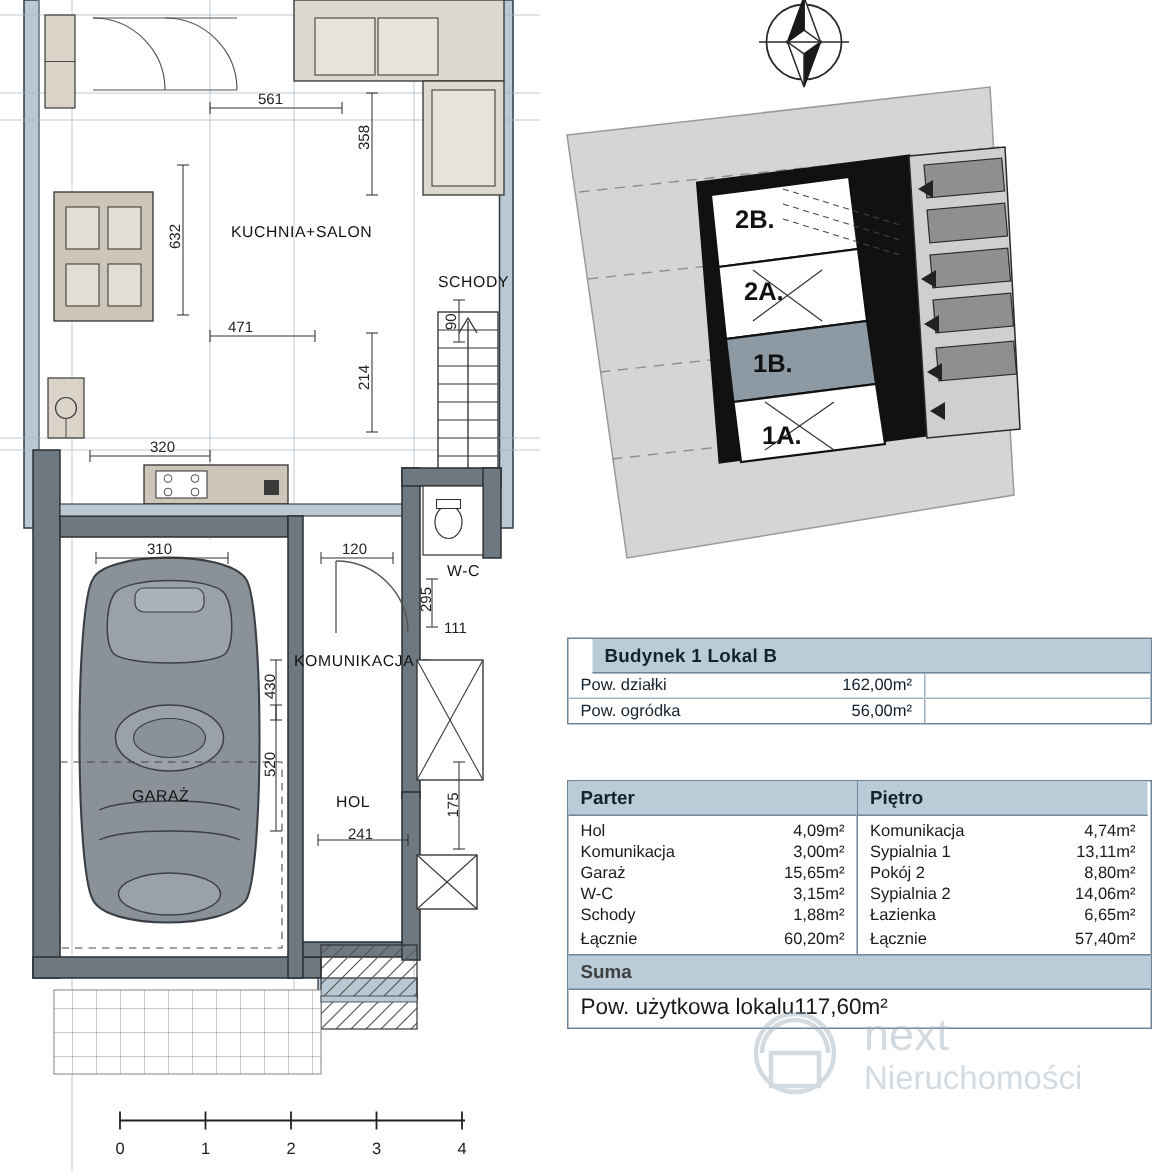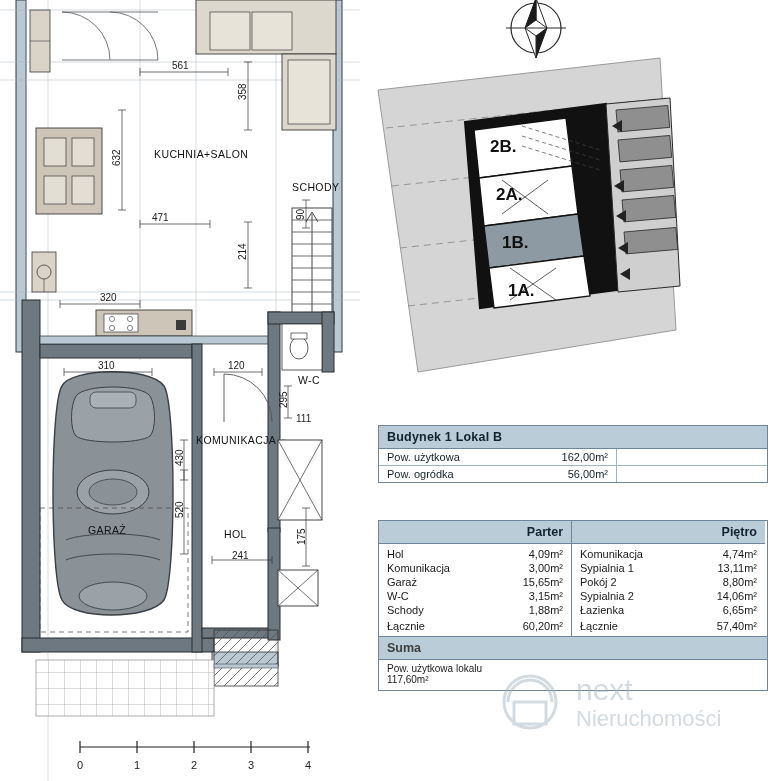--- a/index.html
+++ b/index.html
@@ -66,20 +66,21 @@
   #table-rooms-block { top: 520px; }
 
   .tbl-title {
     background: #b9ccd8;
     color: #12232e;
     font-weight: bold;
     font-size: 12.5px;
     padding: 4px 8px;
     border-bottom: 1px solid #6f8599;
     letter-spacing: 0.2px;
+    margin-left: 16px;
   }
   .tbl-row {
     display: flex;
     border-bottom: 1px solid #9fb3c2;
   }
   .tbl-row:last-child { border-bottom: none; }
   .cell {
     padding: 2px 8px;
     font-size: 11px;
     color: #14202a;
@@ -89,21 +90,21 @@
   }
   .cell .lbl { white-space: nowrap; }
   .cell .val { white-space: nowrap; padding-left: 10px; }
 
   
   #table-header-block .cell.c1 { width: 238px; border-right: 1px solid #9fb3c2; }
   #table-header-block .cell.c2 { width: 148px; }
 
   
   .halves { display: flex; }
-  .half { width: 193px; box-sizing: border-box; text-align: right; }
+  .half { width: 193px; box-sizing: border-box; }
   .half.left { border-right: 1px solid #6f8599; }
   .half-title {
     background: #b9ccd8;
     font-weight: bold;
     font-size: 12.5px;
     padding: 4px 8px;
     border-bottom: 1px solid #6f8599;
     color: #12232e;
   }
   .half .row {
@@ -121,22 +122,21 @@
     font-size: 12.5px;
     padding: 4px 8px;
     border-top: 1px solid #6f8599;
     border-bottom: 1px solid #6f8599;
     color: #404040;
   }
   .suma-row {
     display: flex;
     justify-content: flex-start;
     padding: 3px 8px 5px 8px;
-    font-size: 10px;
-    flex-direction: column;
+    font-size: 15px;
   }
 
   
   .watermark {
     position: absolute;
     left: 498px; top: 672px;
     width: 250px; height: 64px;
     opacity: 0.45;
     pointer-events: none;
   }
@@ -476,21 +476,21 @@
       <text class="unit-label" x="126" y="200">2A.</text>
       <text class="unit-label" x="132" y="248">1B.</text>
       <text class="unit-label" x="138" y="296">1A.</text>
     </svg>
   </div>
 
   <div class="info-table" id="table-header-block">
     <div class="tbl-title">Budynek 1 Lokal B</div>
     <div class="tbl-row">
       <div class="cell c1">
-        <span class="lbl">Pow.  użytkowa</span>
+        <span class="lbl">Pow.  działki</span>
         <span class="val">162,00m²</span>
       </div>
       <div class="cell c2"></div>
     </div>
     <div class="tbl-row">
       <div class="cell c1">
         <span class="lbl">Pow.  ogródka</span>
         <span class="val">56,00m²</span>
       </div>
       <div class="cell c2"></div>

